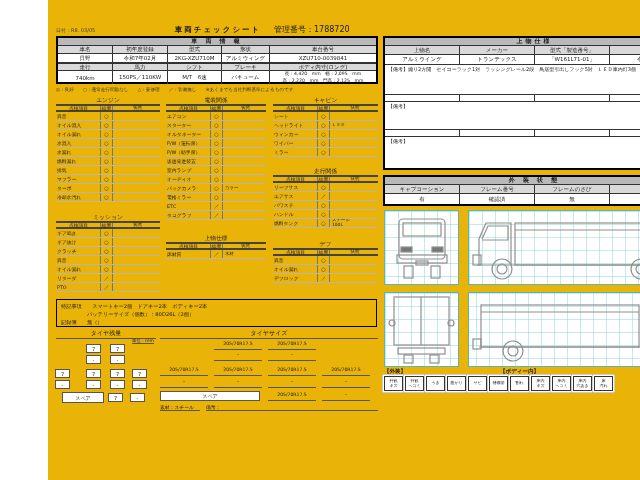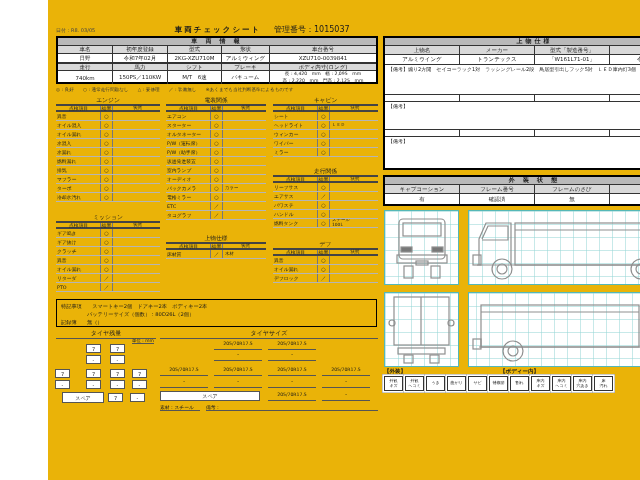--- a/index.html
+++ b/index.html
@@ -57,21 +57,21 @@
              text-align:center;white-space:pre-line;box-sizing:border-box;background:#fff;}
   .mirror{transform:scaleX(-1);}
 </style>
 </head>
 <body>
 
 <div class="page">
 
   <div class="abs date" style="left:8px;top:27px">日付：R8. 03/05</div>
   <div class="abs title" style="left:115px;top:25px;width:110px;text-align:center">車両チェックシート</div>
-  <div class="abs ctrl" style="left:226px;top:24px">管理番号：1015037</div>
+  <div class="abs ctrl" style="left:226px;top:24px">管理番号：1788720</div>
 
   <div class="btab" style="left:8px;top:36px;width:322px;height:48px">
     <div class="trow sect" style="height:8px">車 両 情 報</div>
     <div class="trow" style="height:8px">
       <span class="hcell" style="width:55px">車名</span>
       <span class="hcell" style="width:55px">初年度登録</span>
       <span class="hcell" style="width:54px">型式</span>
       <span class="hcell" style="width:48px">形状</span>
       <span class="hcell" style="flex:1">車台番号</span>
     </div>

